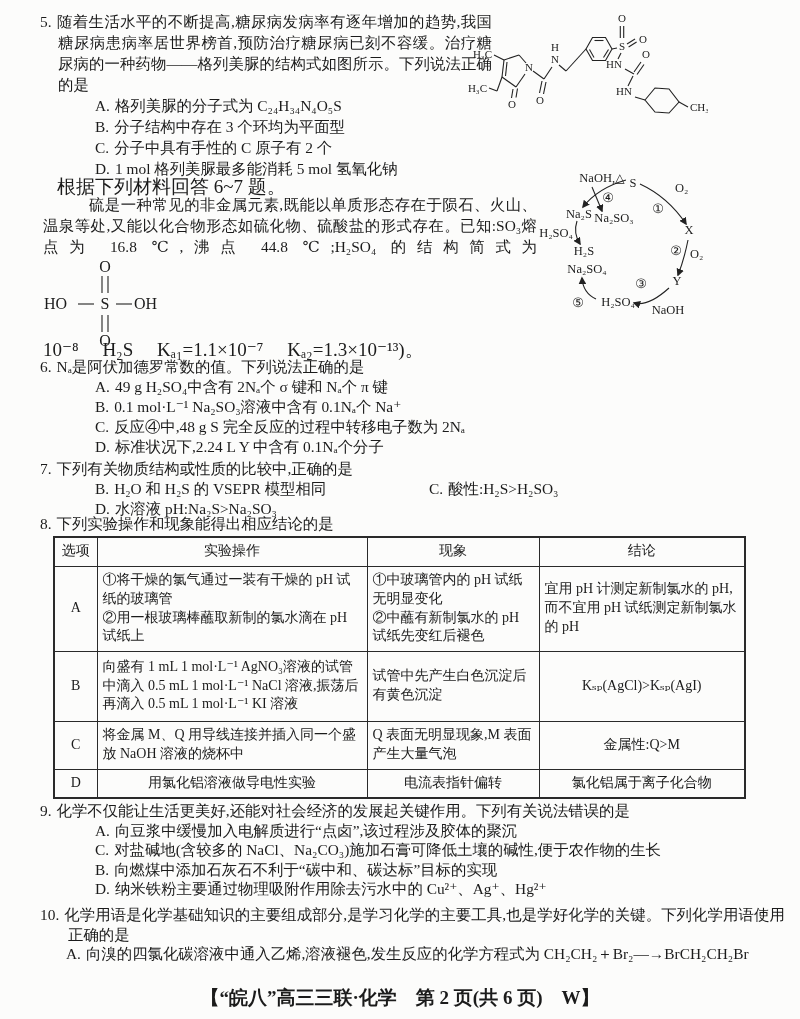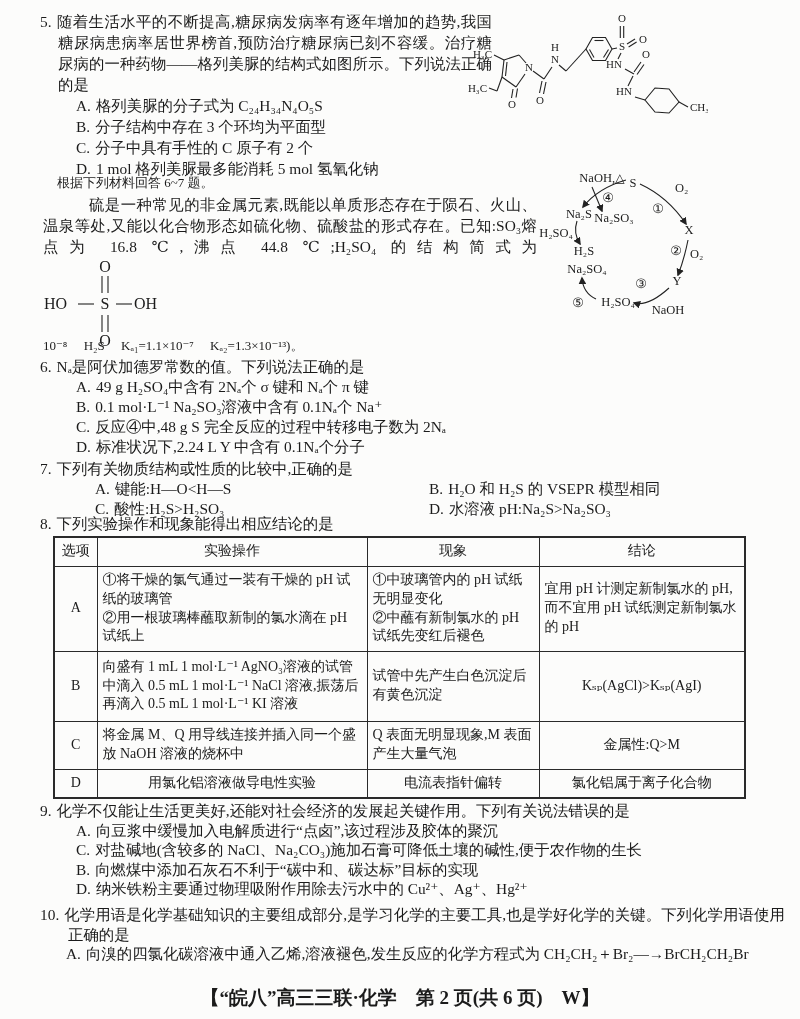--- a/index.html
+++ b/index.html
@@ -6,29 +6,29 @@
   .page {
     position:relative; width:800px; height:1019px; margin:0 auto;
     background:#fcfcfb; color:#1b1b1b; overflow:hidden;
     font-family:"Liberation Serif","DejaVu Serif",serif;
   }
   .abs { position:absolute; }
   .q { font-size:15.4px; line-height:21px; text-align:justify; }
   .stem { padding-left:18px; text-indent:-18px; }
   .stem-2digit { padding-left:28px; text-indent:-28px; }
   .qnum { margin-right:5px; }
-  .opt { margin-left:36px; }
+  .opt { margin-left:55px; }
   .olabel { margin-right:5px; }
   .optgrid { margin-left:55px; display:grid; grid-template-columns:334px auto; }
   .optwrap { margin-left:26px; padding-left:12px; text-indent:-12px; }
   .para {
     font-size:15.4px; line-height:21px; text-align:justify; text-align-last:justify;
     text-indent:46px;
   }
-  .ftext { font-size:13px; }
+  .ftext { font-size:19px; }
   table.exp {
     border-collapse:collapse; table-layout:fixed; width:691px;
     font-size:14px; line-height:1.34; border:2px solid #2a2a2a;
   }
   .exp th, .exp td { border:1.5px solid #2a2a2a; padding:2px 5px; vertical-align:middle; font-weight:normal; }
   .exp th { text-align:center;margin-left:20px; }
   .cc { text-align:center; }
   .cl { text-align:left; white-space:pre-line; }
   .footer { width:800px; text-align:center; font-size:19px; font-weight:bold; }
   svg text { fill:#1b1b1b; font-family:"Liberation Serif","DejaVu Serif",serif; }
@@ -170,21 +170,20 @@
     <div class="stem"><span class="qnum">6.</span><span>Nₐ是阿伏加德罗常数的值。下列说法正确的是</span></div>
     <div class="opt"><span class="olabel">A.</span><span>49 g H₂SO₄中含有 2Nₐ个 σ 键和 Nₐ个 π 键</span></div>
     <div class="opt"><span class="olabel">B.</span><span>0.1 mol·L⁻¹ Na₂SO₃溶液中含有 0.1Nₐ个 Na⁺</span></div>
     <div class="opt"><span class="olabel">C.</span><span>反应④中,48 g S 完全反应的过程中转移电子数为 2Nₐ</span></div>
     <div class="opt"><span class="olabel">D.</span><span>标准状况下,2.24 L Y 中含有 0.1Nₐ个分子</span></div>
   </div>
 
   <div class="abs q" style="left:40px;top:459px;width:740px;line-height:20px;">
     <div class="stem"><span class="qnum">7.</span><span>下列有关物质结构或性质的比较中,正确的是</span></div>
     <div class="optgrid">
-      <div><span class="olabel">A.</span><span>键能:H—O&lt;H—S</span></div>
       <div><span class="olabel">B.</span><span>H₂O 和 H₂S 的 VSEPR 模型相同</span></div>
       <div><span class="olabel">C.</span><span>酸性:H₂S&gt;H₂SO₃</span></div>
       <div><span class="olabel">D.</span><span>水溶液 pH:Na₂S&gt;Na₂SO₃</span></div>
     </div>
   </div>
 
   <div class="abs q" style="left:40px;top:513px;width:740px;">
     <div class="stem"><span class="qnum">8.</span><span>下列实验操作和现象能得出相应结论的是</span></div>
   </div>
 

